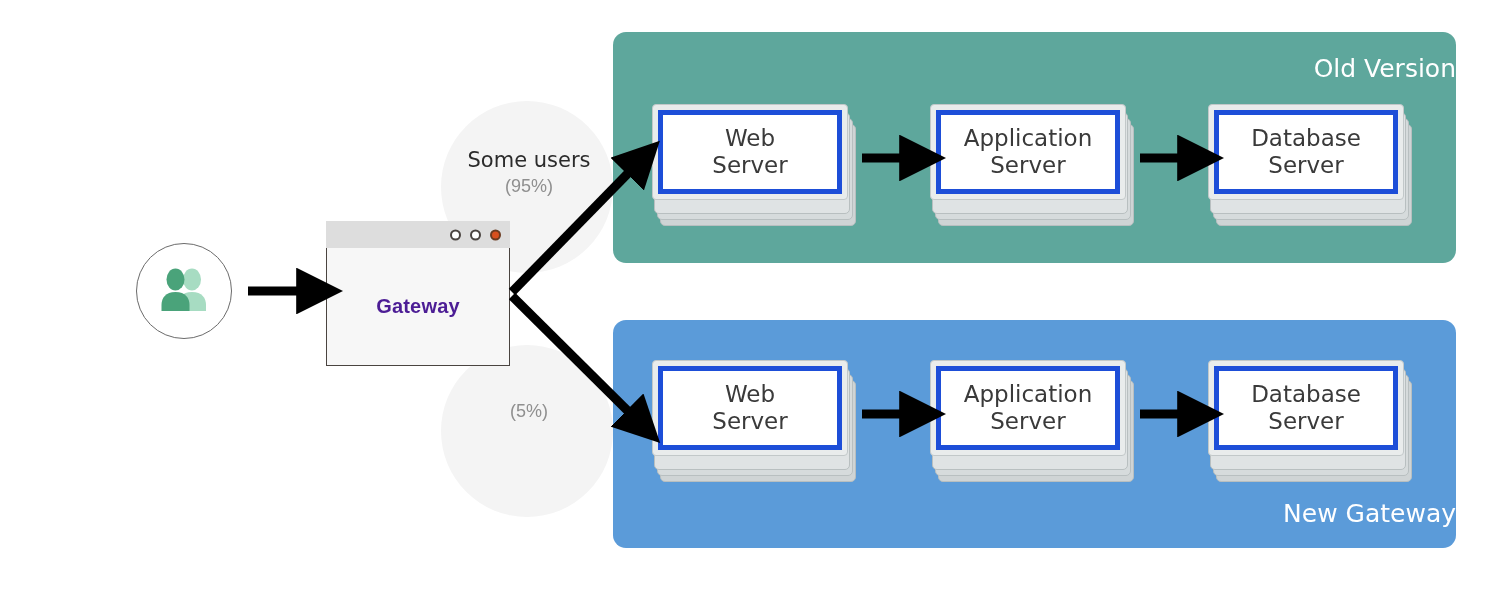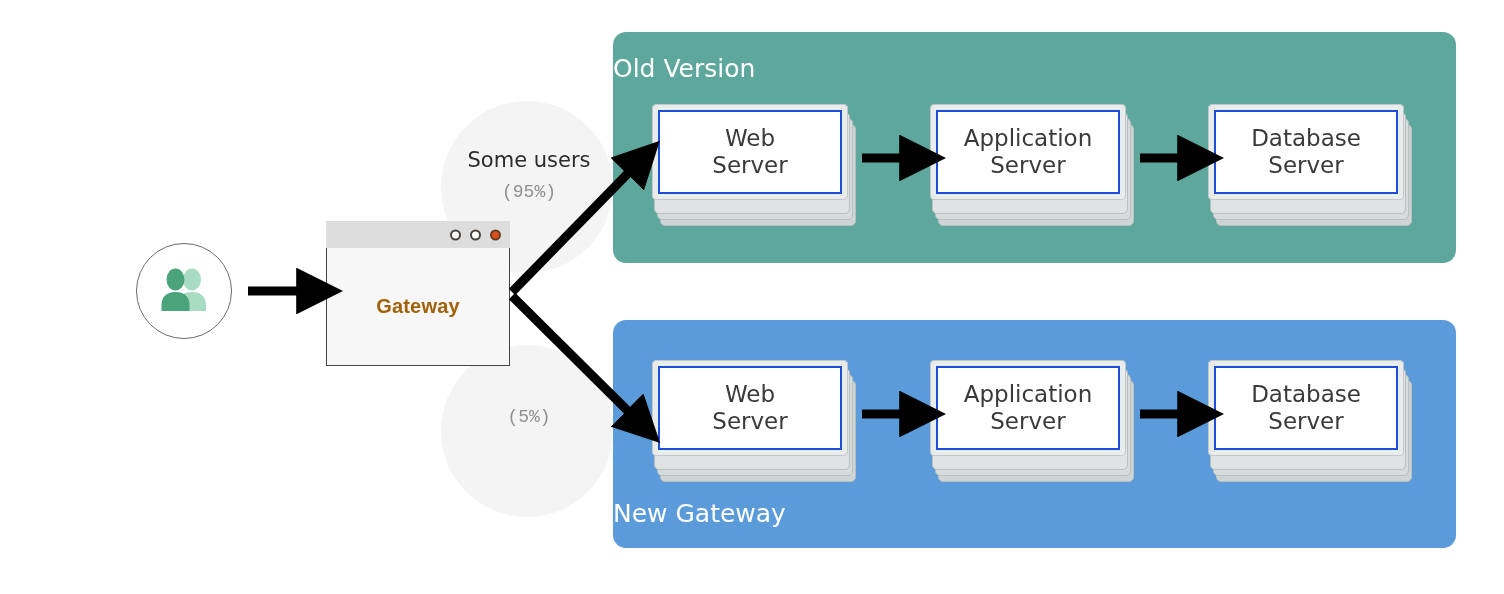--- a/index.html
+++ b/index.html
@@ -87,21 +87,21 @@
     border-top: none;
     box-sizing: border-box;
     display: flex;
     align-items: center;
     justify-content: center;
   }
   .gw-label {
     font-family: "Liberation Sans", sans-serif;
     font-weight: bold;
     font-size: 20px;
-    color: #a16207;
+    color: #4c1d95;
     letter-spacing: 0.2px;
   }
 
   
   .blob {
     position: absolute;
     border-radius: 50%;
     background: #f4f4f4;
   }
   .blob-top {
@@ -125,24 +125,24 @@
     line-height: 1.18;
   }
   .split-label .main {
     display: block;
     font-family: "DejaVu Sans", sans-serif;
     font-size: 21px;
     color: #2b2b2b;
   }
   .split-label .pct {
     display: block;
-    font-family: Liberation Mono, monospace;
+    font-family: Liberation Sans, sans-serif;
     font-size: 18px;
     color: #8f8f8f;
-    margin-top: 9px;
+    margin-top: 3px;
   }
   .label-top { left: 434px; top: 148px; }
   .label-bottom { left: 434px; top: 398px; }
 
   
   .panel {
     position: absolute;
     border-radius: 13px;
     box-sizing: border-box;
   }
@@ -157,21 +157,21 @@
     left: 613px;
     top: 320px;
     width: 843px;
     height: 228px;
     background: #5b9bd9;
   }
   .panel-title {
     position: absolute;
     left: 0;
     width: 100%;
-    text-align: left;
+    text-align: right;
     font-family: "DejaVu Sans", sans-serif;
     font-size: 25px;
     color: #ffffff;
   }
   .panel-title.top { top: 22px; }
   .panel-title.bottom { bottom: 20px; }
 
   
   .server {
     position: absolute;
@@ -206,21 +206,21 @@
     background: #e9ecec;
     border: 1px solid #c2c8c9;
     border-radius: 4px;
     box-sizing: border-box;
     padding: 5px;
   }
   .server .screen {
     width: 100%;
     height: 100%;
     background: #ffffff;
-    border: 2px solid #1d4ed8;
+    border: 5px solid #1d4ed8;
     box-sizing: border-box;
     display: flex;
     align-items: center;
     justify-content: center;
   }
   .server .name {
     font-family: "DejaVu Sans", sans-serif;
     font-size: 23px;
     color: #3a3a3a;
     text-align: center;

